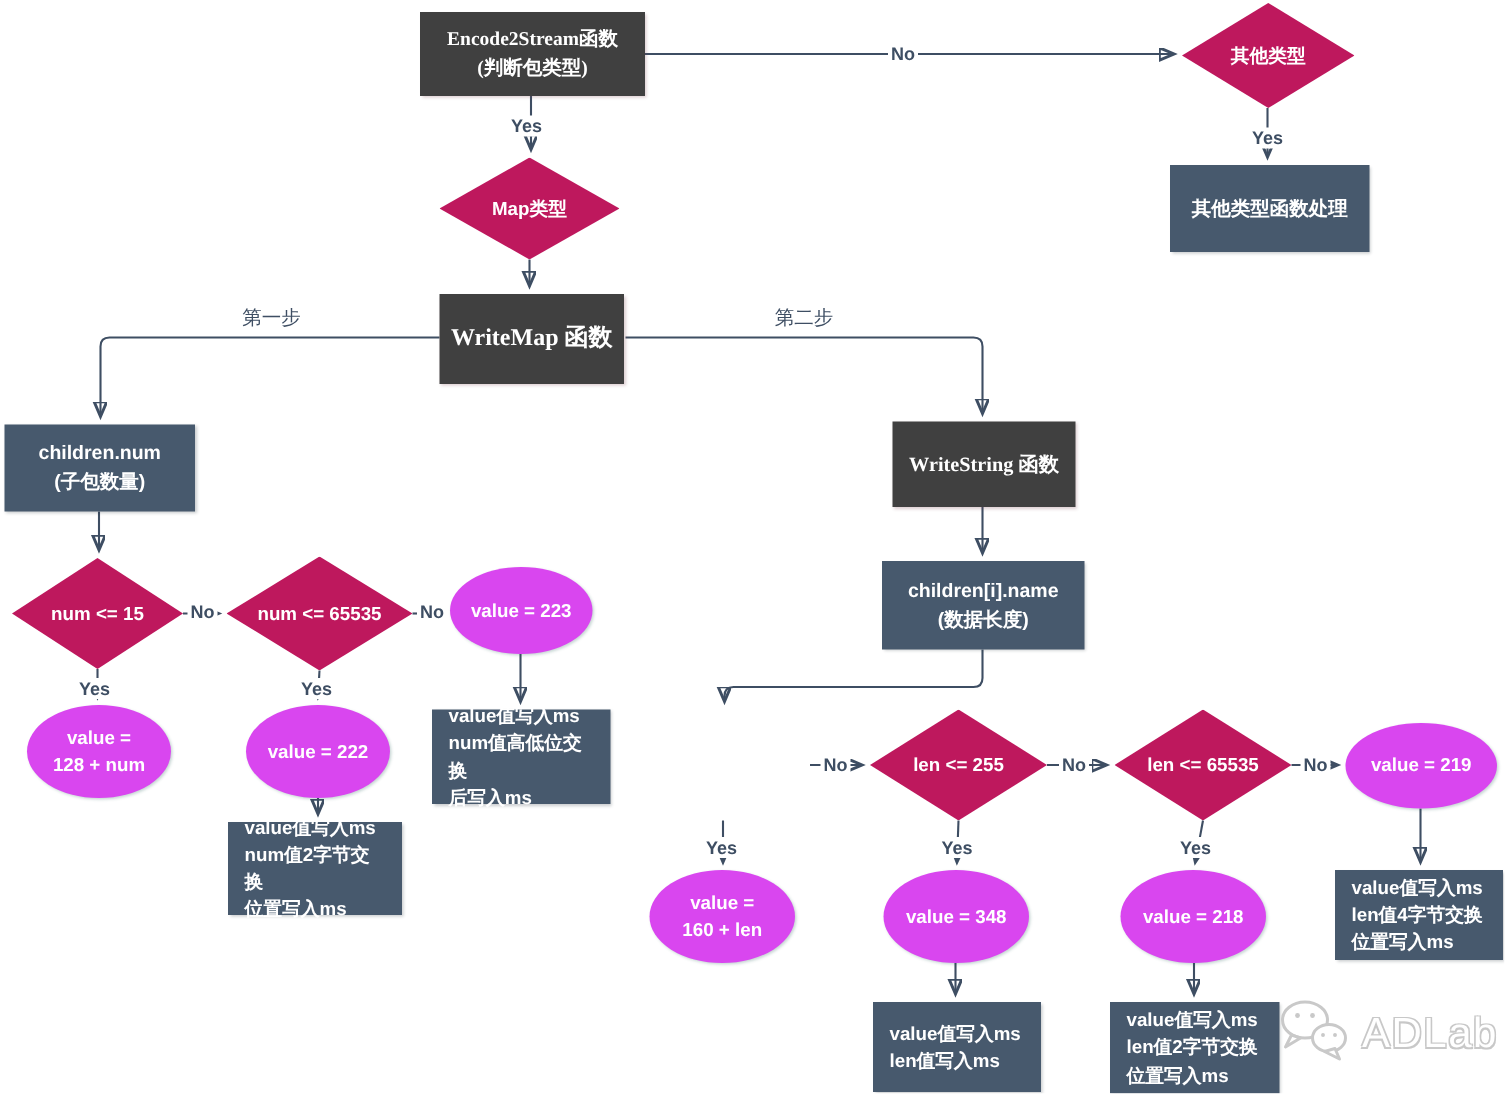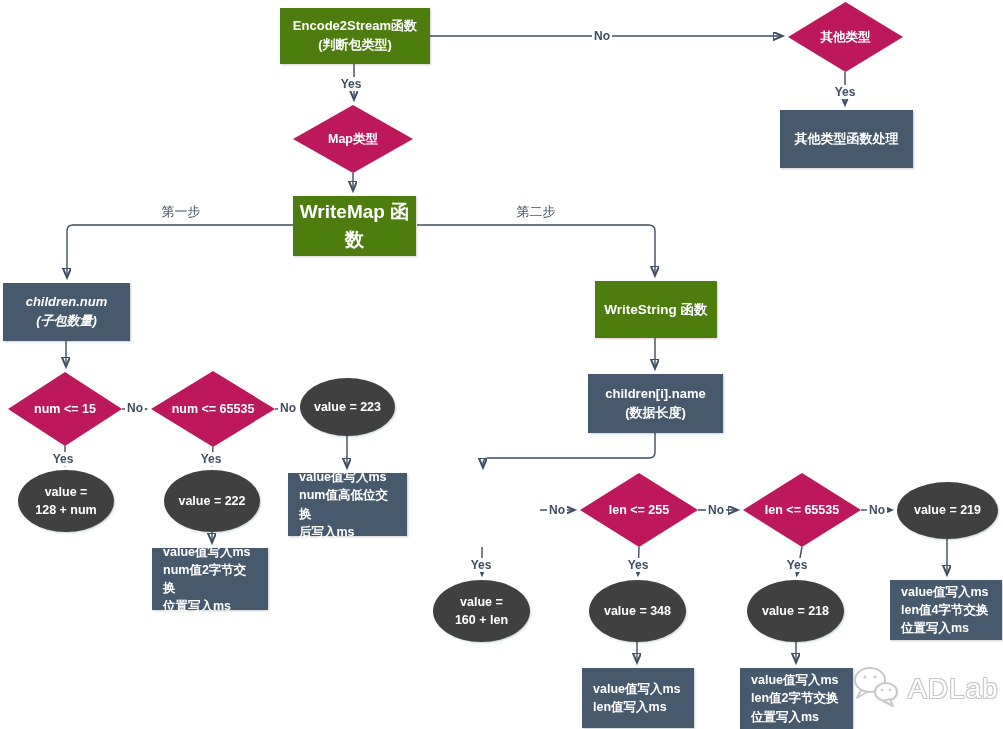--- a/index.html
+++ b/index.html
@@ -7,28 +7,28 @@
     position:relative;width:1003px;height:729px;background:#fff;overflow:hidden;
     font-family:"Liberation Sans","DejaVu Sans",sans-serif;
   }
   #edges{position:absolute;left:0;top:0;width:1003px;height:729px;}
   #edges path{fill:none;stroke:#3e4e63;stroke-width:1.4px;}
   .node{
     position:absolute;display:flex;align-items:center;justify-content:center;
     text-align:center;color:#fff;font-weight:bold;font-size:13px;line-height:1.45;
     white-space:pre-line;box-sizing:border-box;
   }
-  .rect-pink{background:#4d7c0f;box-shadow:1px 1px 2px rgba(120,60,70,.25);}
+  .rect-pink{background:#404040;box-shadow:1px 1px 2px rgba(120,60,70,.25);font-family:Liberation Serif, serif;}
   .rect-slate{background:#47596d;box-shadow:1px 1px 2px rgba(40,50,60,.25);}
   .rect-slate.leftalign{justify-content:flex-start;text-align:left;padding:0 12px 0 11px;font-size:12.5px;}
   .diamond{
     background:#be185d;clip-path:polygon(50% 0,100% 50%,50% 100%,0 50%);
     font-size:12.5px;
   }
-  .ellipse{background:#404040;border-radius:50%;font-size:12.5px;box-shadow:1px 1px 2px rgba(30,90,85,.25);}
+  .ellipse{background:#d946ef;border-radius:50%;font-size:12.5px;box-shadow:1px 1px 2px rgba(30,90,85,.25);}
   .elabel{
     position:absolute;transform:translate(-50%,-50%);
     color:#3e4e63;font-weight:bold;font-size:12px;background:#fff;padding:0 2px;
     white-space:nowrap;
   }
   .steplabel{font-weight:normal;font-size:13px;background:transparent;}
   #logo{
     position:absolute;left:850px;top:666px;width:150px;height:46px;
     display:flex;align-items:center;gap:6px;
   }
@@ -76,23 +76,23 @@
 
   <div class="node rect-pink" style="left:280px;top:8px;width:150px;height:56px;">Encode2Stream函数
 (判断包类型)</div>
 
   <div class="node diamond" style="left:788px;top:2px;width:115px;height:70px;">其他类型</div>
 
   <div class="node rect-slate" style="left:780px;top:110px;width:133px;height:58px;">其他类型函数处理</div>
 
   <div class="node diamond" style="left:293px;top:105px;width:120px;height:68px;">Map类型</div>
 
-  <div class="node rect-pink" style="left:293px;top:196px;width:123px;height:60px;font-size:19px;">WriteMap 函数</div>
+  <div class="node rect-pink" style="left:293px;top:196px;width:123px;height:60px;font-size:16px;">WriteMap 函数</div>
 
-  <div class="node rect-slate" style="left:3px;top:283px;width:127px;height:58px;font-style:italic;">children.num
+  <div class="node rect-slate" style="left:3px;top:283px;width:127px;height:58px;">children.num
 (子包数量)</div>
 
   <div class="node diamond" style="left:8px;top:372px;width:114px;height:74px;">num &lt;= 15</div>
 
   <div class="node diamond" style="left:151px;top:371px;width:124px;height:76px;">num &lt;= 65535</div>
 
   <div class="node ellipse" style="left:300px;top:378px;width:95px;height:58px;">value = 223</div>
 
   <div class="node ellipse" style="left:18px;top:470px;width:96px;height:62px;">value =
 128 + num</div>

